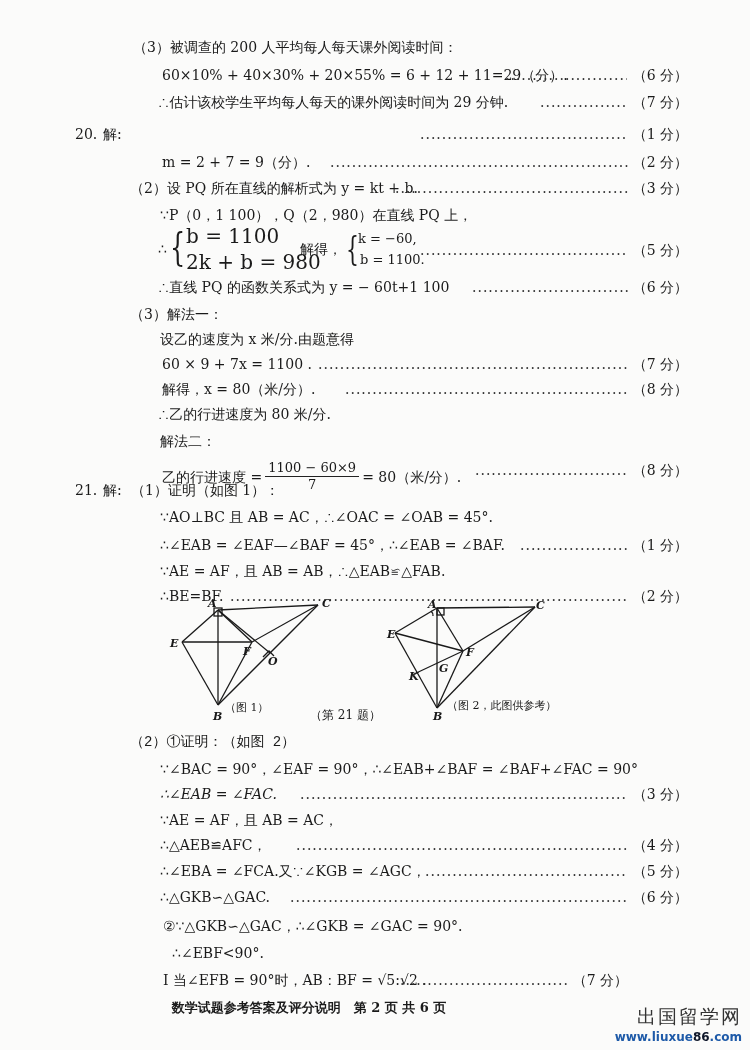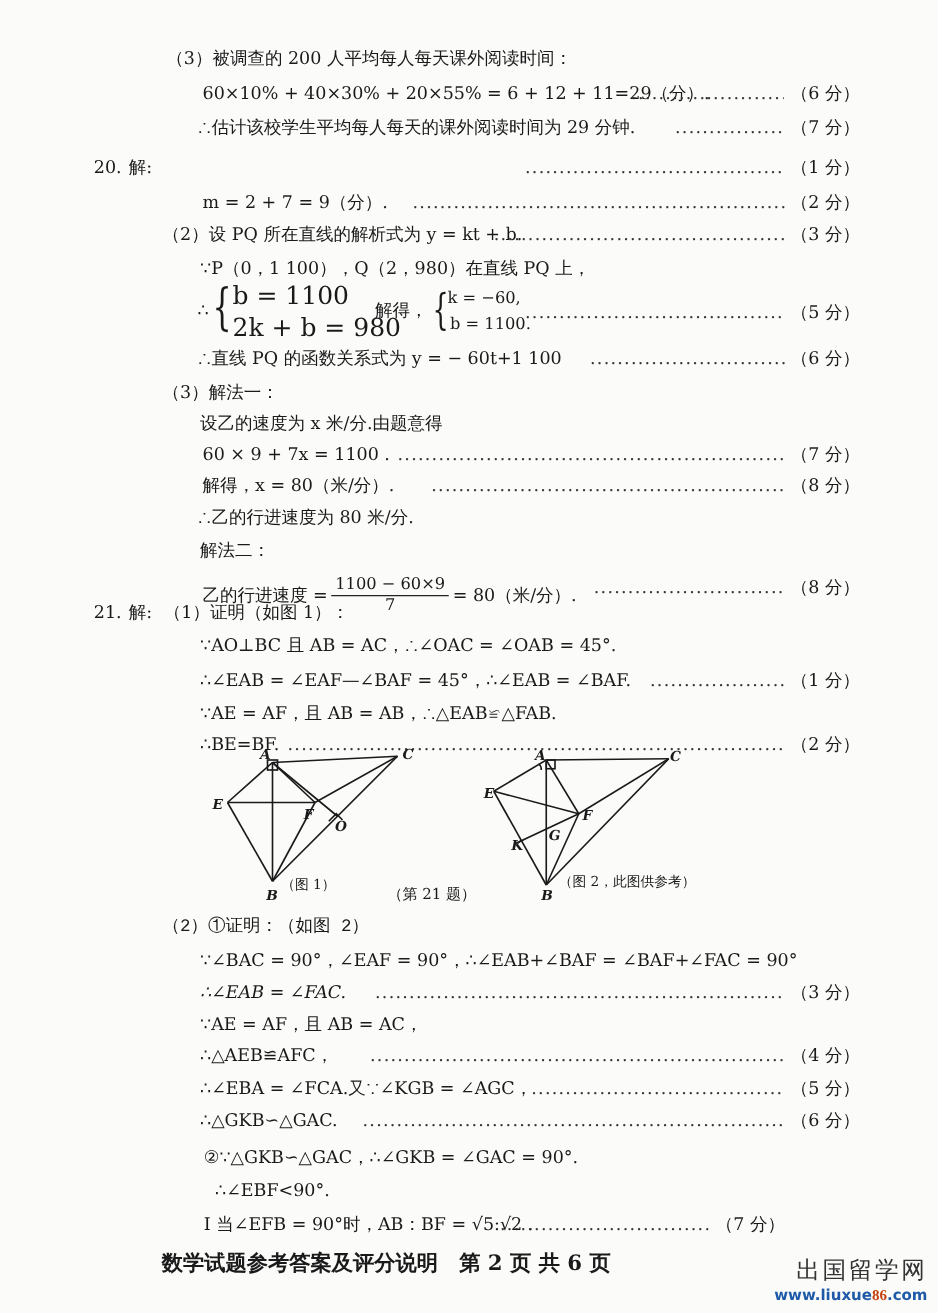--- a/index.html
+++ b/index.html
@@ -22,25 +22,25 @@
   }
   .row .score { position: absolute; right: 62px; white-space: nowrap; line-height: 18px; }
   .frac { display: inline-block; vertical-align: middle; text-align: center; position: relative; top: -1px; margin: 0 3px; }
   .frac .num { display: block; font-size: 13px; line-height: 16px; padding: 0 3px; border-bottom: 1px solid #222; }
   .frac .den { display: block; font-size: 13px; line-height: 16px; }
   .brace-sys { position: absolute; }
   .brace-sys .br { position: absolute; left: 0; top: 0; font-size: 40px; line-height: 44px; font-family: "DejaVu Serif", serif; transform: scaleX(0.6); transform-origin: left; }
   .brace-sys .eq { position: absolute; white-space: nowrap; font-size: 20px; line-height: 20px; }
   svg.fig { position: absolute; }
   .fig-label { position: absolute; font-size: 11px; white-space: nowrap; }
-  .footer { position: absolute; left: 0; width: 618px; text-align: center; font-weight: bold; font-size: 17px; }
+  .footer { position: absolute; left: 0; width: 618px; text-align: center; font-weight: bold; font-size: 13px; }
   .wm { position: absolute; right: 8px; bottom: 6px; text-align: right; font-family: "DejaVu Sans", sans-serif; }
   .wm .cn { font-size: 19px; color: #333; letter-spacing: 2px; }
   .wm .url { font-size: 12px; color: #1e5aa8; font-weight: bold; }
-  .wm .url .red { color: #c2410c; font-family: Liberation Serif, serif; }
+  .wm .url .red { color: #0f172a; }
 </style>
 </head>
 <body>
 
 <div class="line" style="left:133px;top:38px;">
   <span>（3）</span><span>被调查的 200 人平均每人每天课外阅读时间：</span>
 </div>
 <div class="row" style="top:66px;">
   <span class="txt" style="left:162px;">60×10% + 40×30% + 20×55% = 6 + 12 + 11=29（分）.</span>
   <span class="dots" style="left:505px;width:122px;">..............................................</span>

